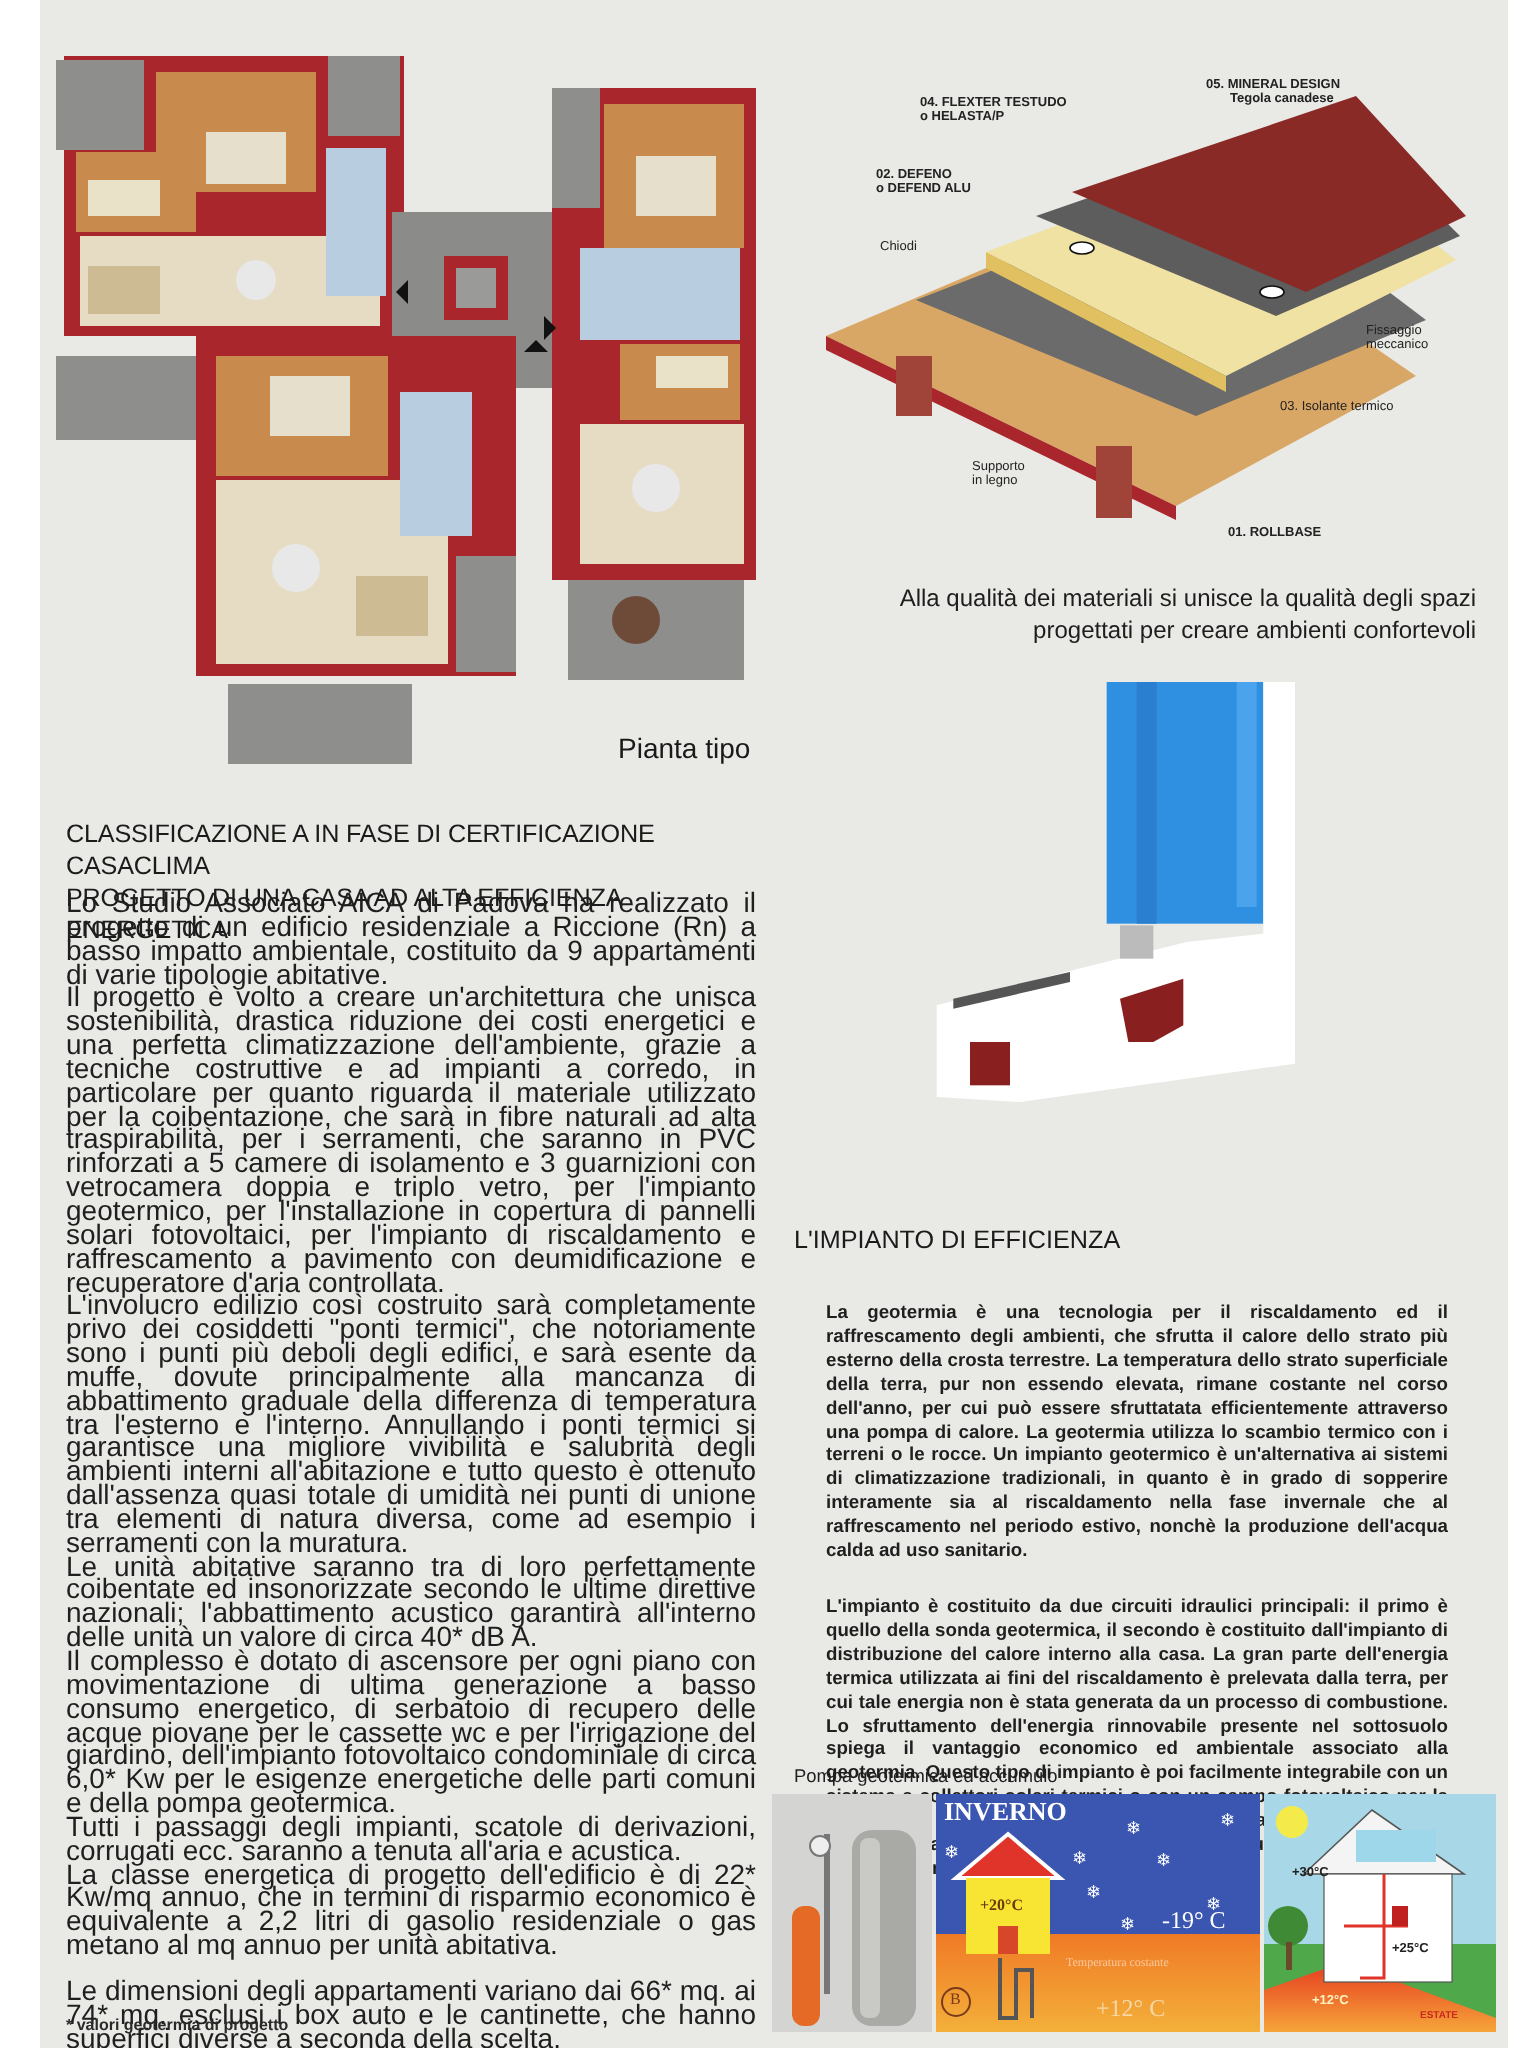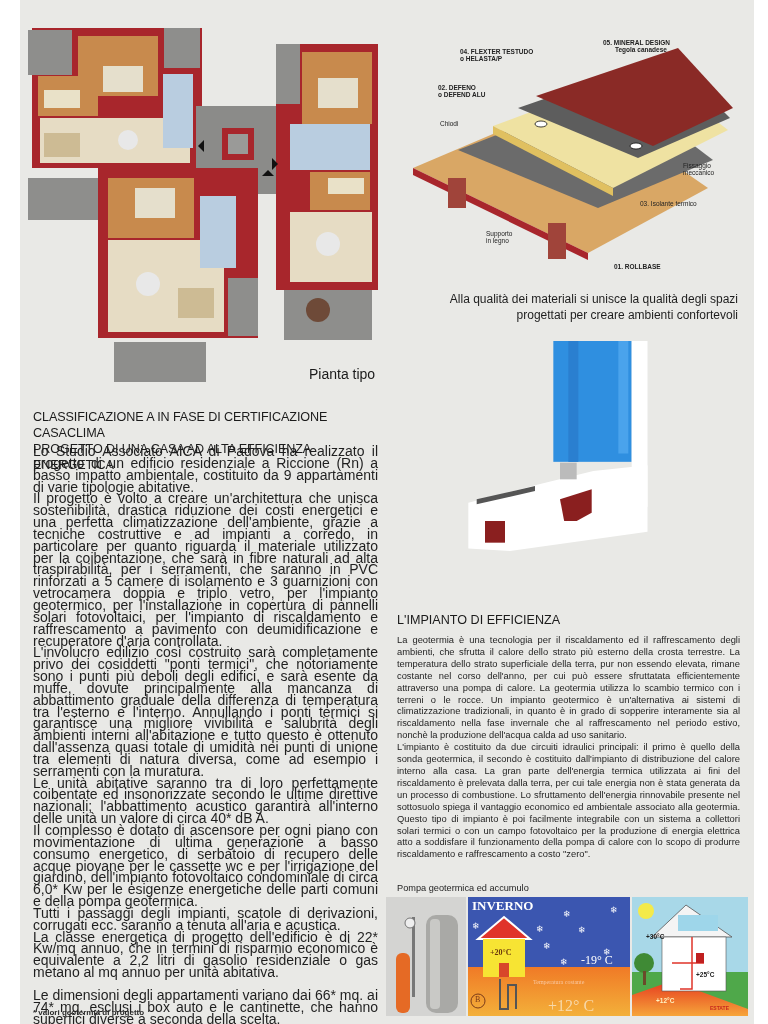--- a/index.html
+++ b/index.html
@@ -17,21 +17,21 @@
   
   .window{position:absolute;left:452px;top:336px;width:216px;height:225px;}
   
   .main-heading{position:absolute;left:33px;top:409px;width:345px;font-size:12.6px;line-height:16px;letter-spacing:-0.1px;color:#1b1b1b;}
   .body-left{position:absolute;left:33px;top:446px;width:345px;font-size:14px;line-height:11.85px;text-align:justify;color:#1f1f1f;}
   .body-left p{margin:0;}
   .body-left .gap{height:11px;}
   .footnote{position:absolute;left:33px;top:1008px;font-size:8px;font-weight:bold;color:#2a2a2a;}
   .geo-heading{position:absolute;left:397px;top:613px;font-size:12.6px;color:#1b1b1b;}
   .body-right{position:absolute;left:397px;top:635px;width:343px;font-size:9.35px;line-height:11.9px;text-align:justify;color:#1f1f1f;}
-  .body-right p{margin:0;}
+  .body-right p{margin:16px;font-weight:bold;}
   .pump-caption{position:absolute;left:397px;top:883px;font-size:9.2px;color:#1f1f1f;}
   .panel{position:absolute;top:897px;height:119px;overflow:hidden;}
 </style>
 </head>
 <body>
 
 <div class="paper"></div>
 
 <svg class="plan" viewBox="0 0 350 355">
 
@@ -200,21 +200,21 @@
       <text x="75" y="52">❄</text>
       <text x="135" y="58">❄</text>
       <text x="92" y="68">❄</text>
       <text x="4" y="32">❄</text>
     </g>
   </svg>
   <div class="abs" style="left:4px;top:1px;color:#fff;font-family:'Liberation Serif',serif;font-weight:bold;font-size:13px;">INVERNO</div>
   <div class="abs" style="left:22px;top:51px;color:#6b3a0e;font-family:'Liberation Serif',serif;font-weight:bold;font-size:8px;">+20°C</div>
   <div class="abs" style="left:113px;top:56px;color:#fff;font-family:'Liberation Serif',serif;font-size:12px;">-19° C</div>
   <div class="abs" style="left:65px;top:82px;color:#f9c8a0;font-family:'Liberation Serif',serif;font-size:6px;">Temperatura costante</div>
-  <div class="abs" style="left:80px;top:100px;color:#f7d8a8;font-family:'Liberation Serif',serif;font-size:16px;">+12° C</div>
+  <div class="abs" style="left:80px;top:100px;color:#f7d8a8;font-family:'Liberation Serif',serif;font-size:12px;">+12° C</div>
   <div class="abs" style="left:7px;top:98px;color:#7a3b1a;font-family:'Liberation Serif',serif;font-size:8px;">B</div>
 </div>
 
 <div class="panel" style="left:632px;width:116px;">
   <svg width="116" height="119" viewBox="0 0 116 119">
     <defs>
       <linearGradient id="groundS" x1="0" y1="0" x2="0" y2="1">
         <stop offset="0" stop-color="#e63a1f"></stop>
         <stop offset="1" stop-color="#f6a53a"></stop>
       </linearGradient>

